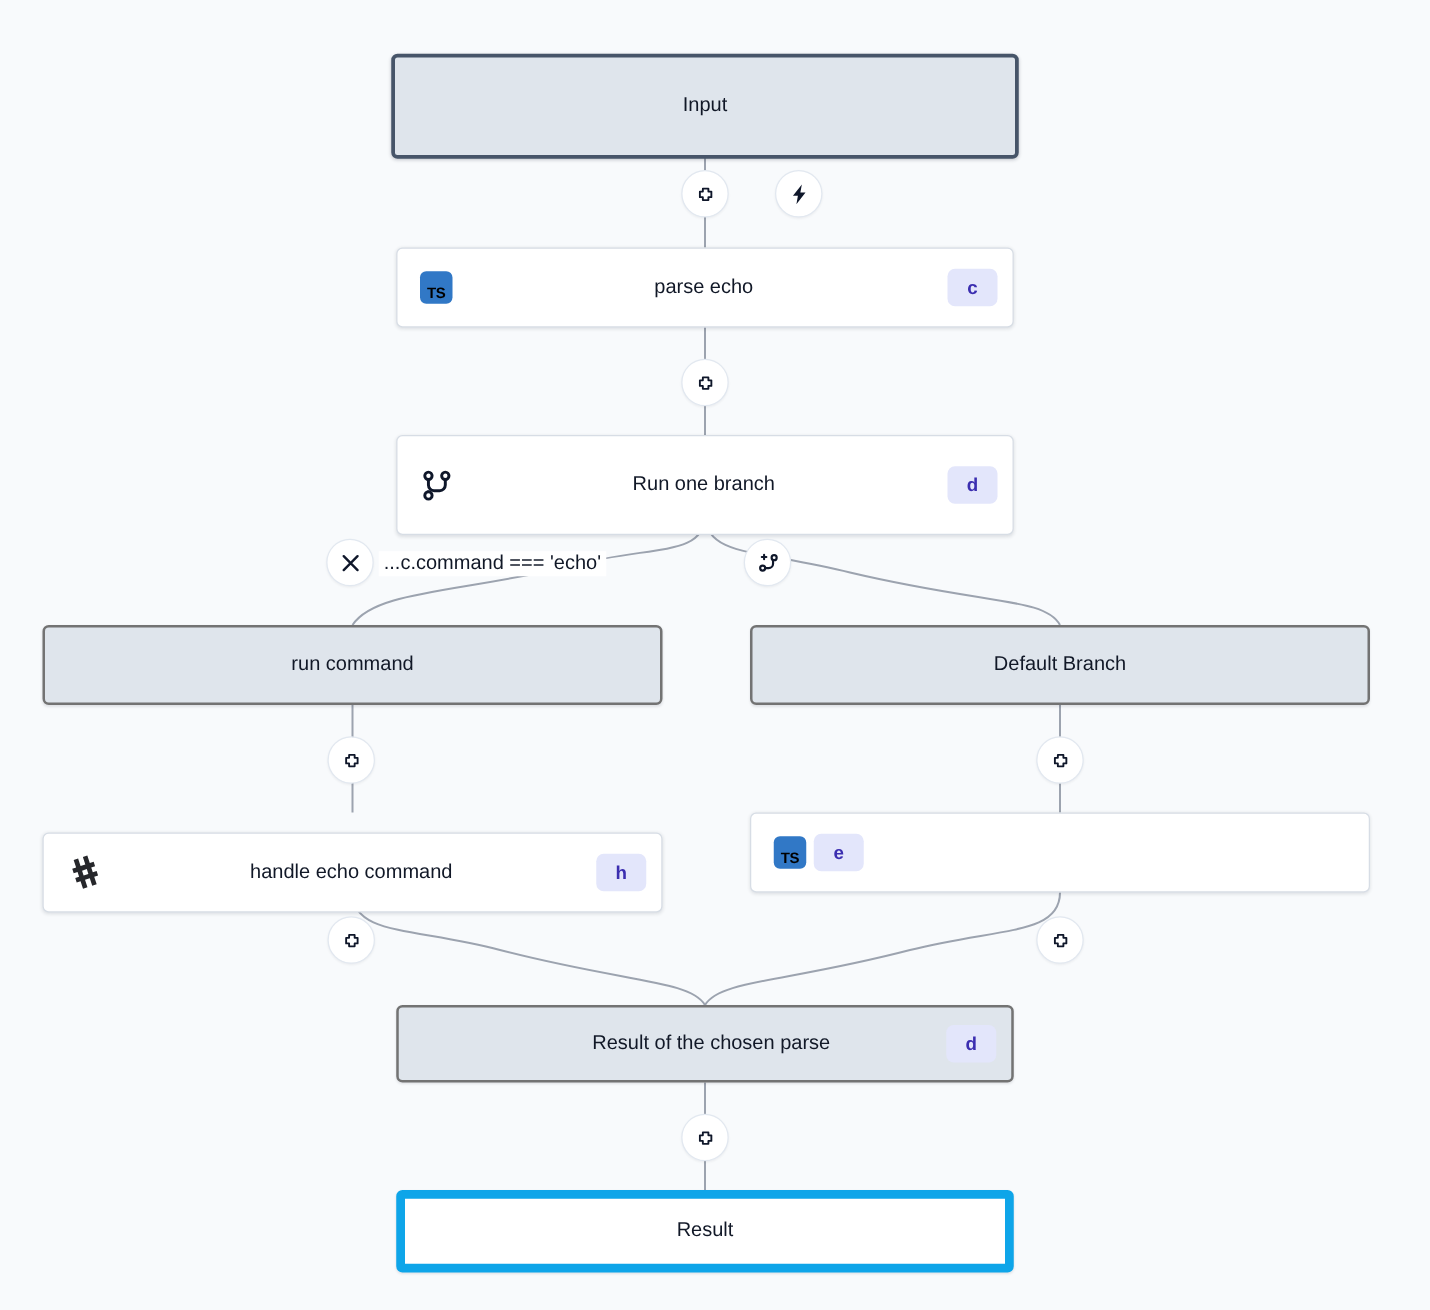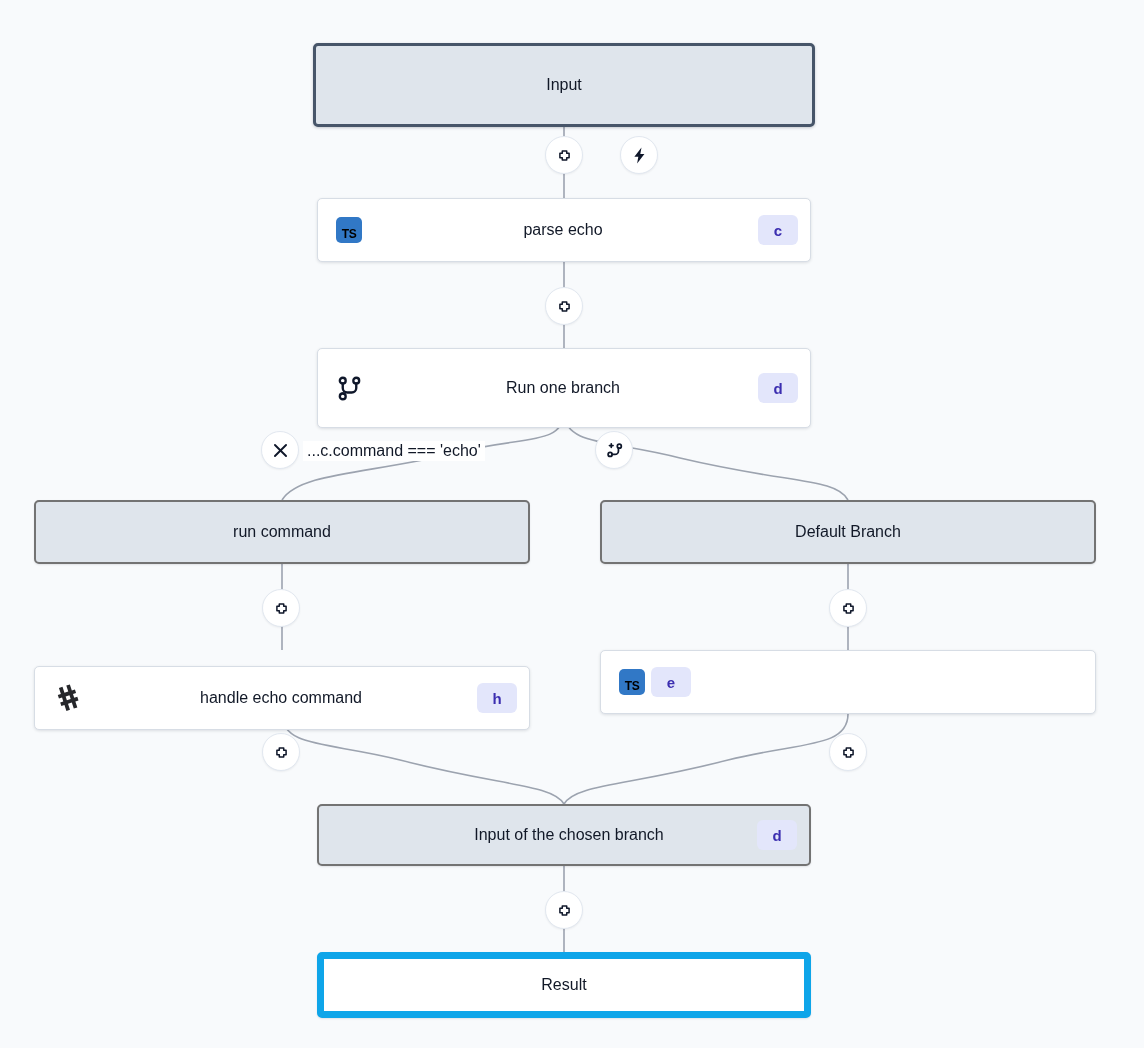--- a/index.html
+++ b/index.html
@@ -285,21 +285,21 @@
   </div>
 
   <div class="handle" style="left:829px; top:733px;">
     <svg width="19" height="19" viewBox="0 0 24 24">
       <path d="M9.2 3.2 h5.6 v3.0 h3.0 v5.6 h-3.0 v3.0 h-5.6 v-3.0 h-3.0 v-5.6 h3.0 z" transform="translate(0,3)" fill="#ffffff" stroke="#0f172a" stroke-width="1.9" stroke-linejoin="round"></path>
     </svg>
   </div>
 
   <div class="node node-branch" style="left:317px; top:804px; width:494px; height:62px;">
     <span class="spacer-left"></span>
-    <span class="node-label">Input of the chosen branch</span>
+    <span class="node-label">Result of the chosen parse</span>
     <span class="badge">d</span>
   </div>
 
   <div class="handle" style="left:545px; top:891px;">
     <svg width="19" height="19" viewBox="0 0 24 24">
       <path d="M9.2 3.2 h5.6 v3.0 h3.0 v5.6 h-3.0 v3.0 h-5.6 v-3.0 h-3.0 v-5.6 h3.0 z" transform="translate(0,3)" fill="#ffffff" stroke="#0f172a" stroke-width="1.9" stroke-linejoin="round"></path>
     </svg>
   </div>
 
   <div class="node node-plain" style="left:317px; top:952px; width:494px; height:66px;">

